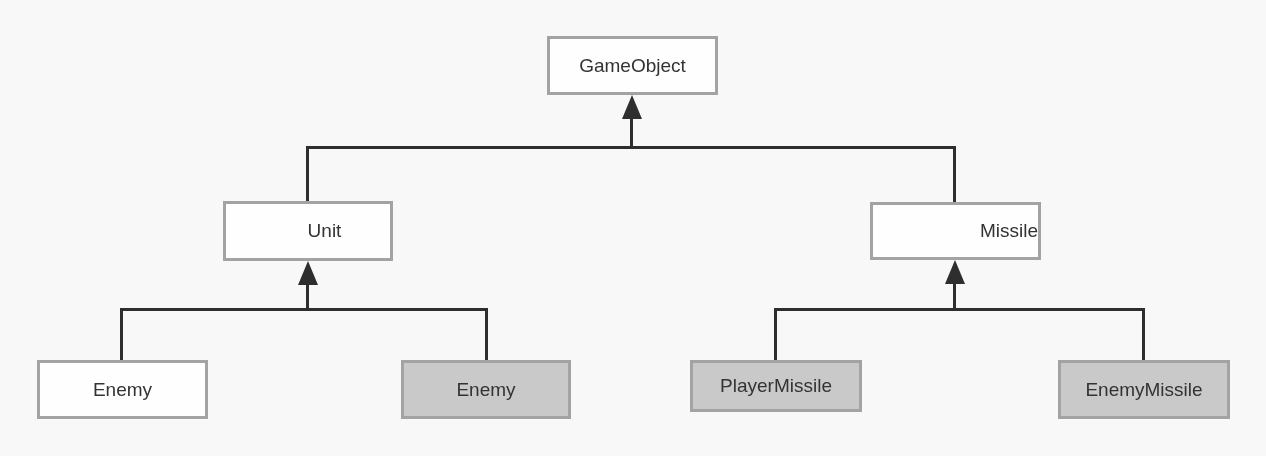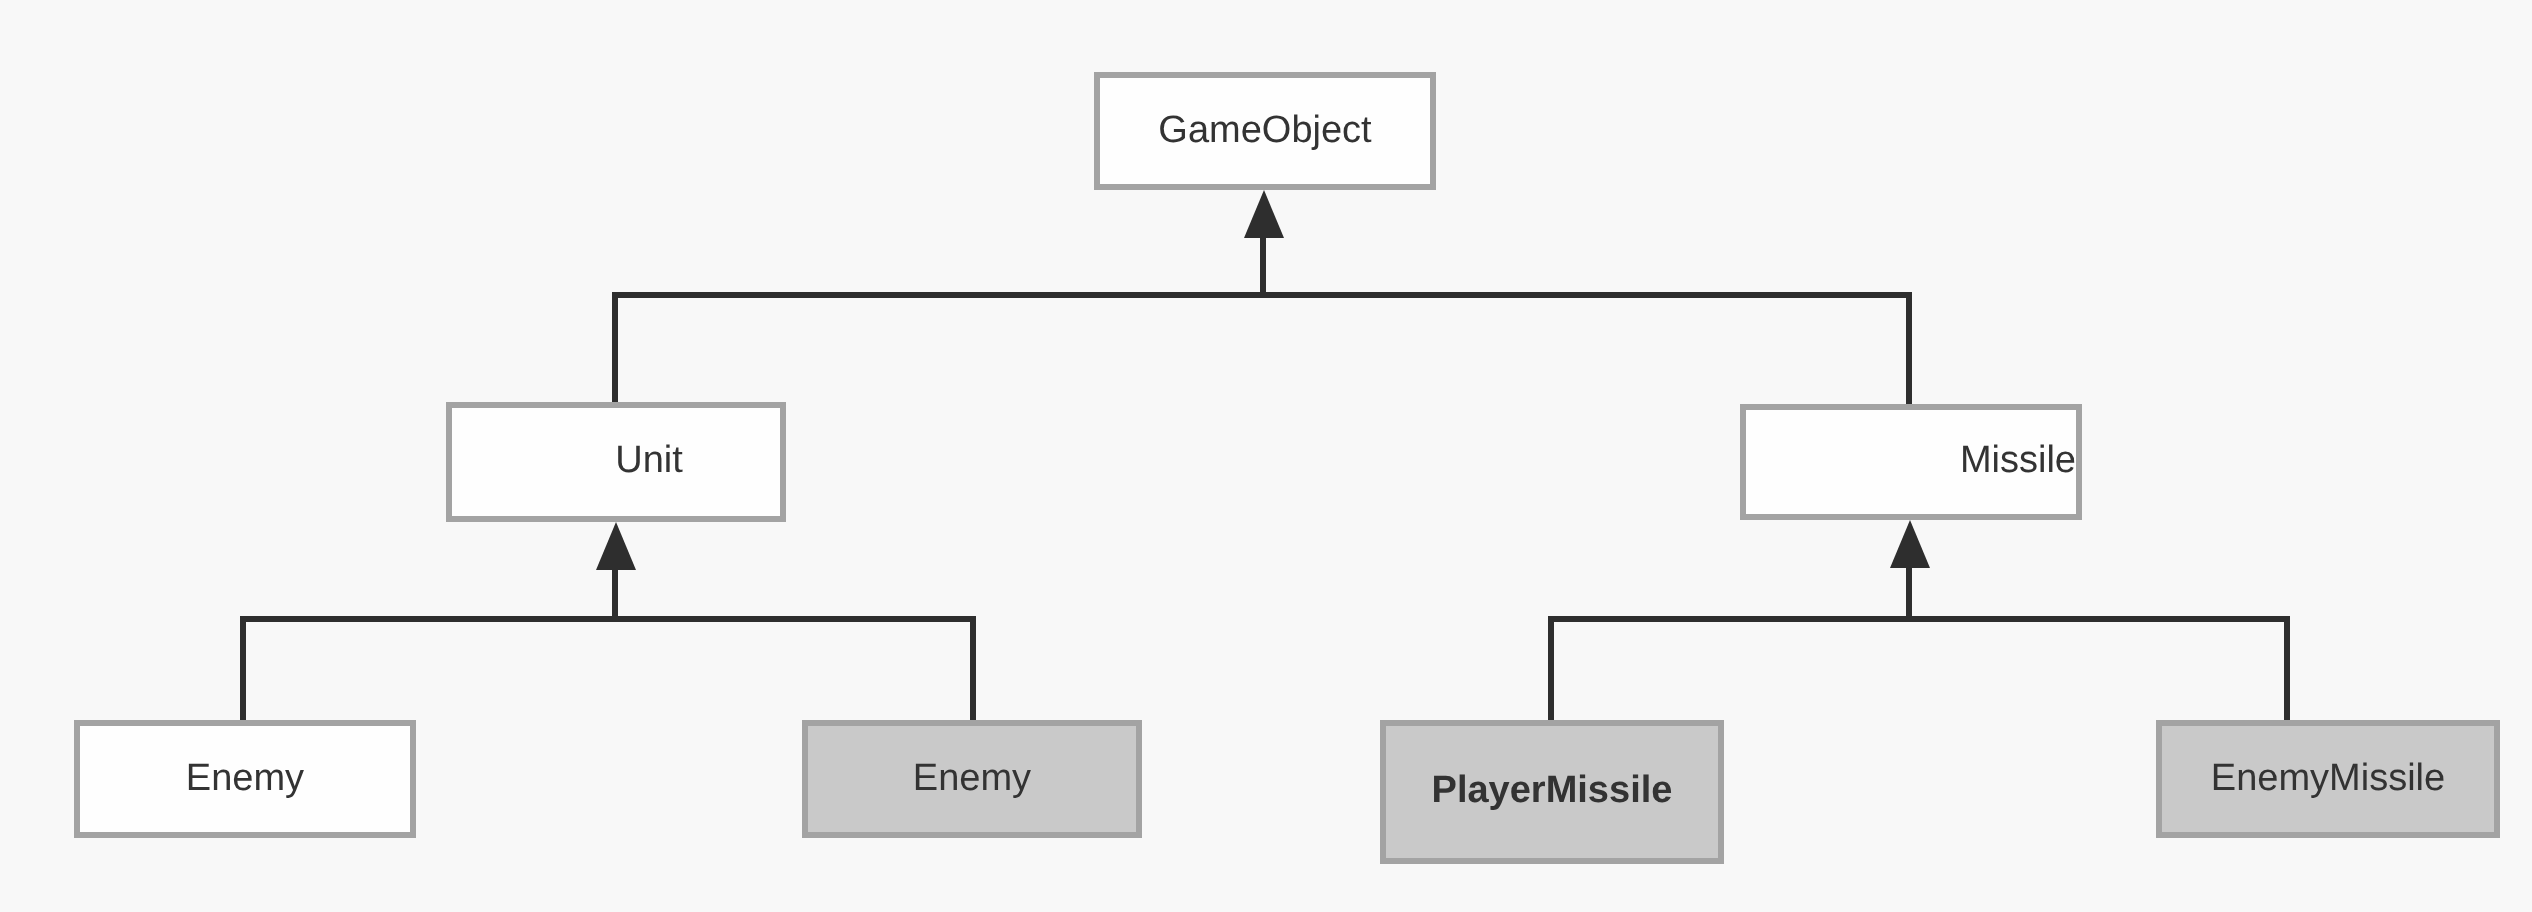--- a/index.html
+++ b/index.html
@@ -23,22 +23,22 @@
     color: #333333;
     background: #fefefe;
   }
   .node--gray { background: #c9c9c9; }
 
   .node--gameobject   { left: 547px;  top: 36px;  width: 171px; height: 59px; }
   .node--unit         { left: 223px;  top: 201px; width: 170px; height: 60px; padding-left: 33px; }
   .node--missile      { left: 870px;  top: 202px; width: 171px; height: 58px; justify-content: flex-end; }
   .node--player       { left: 37px;   top: 360px; width: 171px; height: 59px; }
   .node--enemy        { left: 401px;  top: 360px; width: 170px; height: 59px; }
-  .node--playermissile{ left: 690px;  top: 360px; width: 172px; height: 72px; font-weight: bold; }
-  .node--enemymissile { left: 1058px; top: 360px; width: 172px; height: 59px; margin-left: 20px; }
+  .node--playermissile{ left: 690px;  top: 360px; width: 172px; height: 52px; }
+  .node--enemymissile { left: 1058px; top: 360px; width: 172px; height: 59px; }
 
   .line {
     position: absolute;
     background: #2e2e2e;
   }
   .arrowhead {
     position: absolute;
     width: 0;
     height: 0;
     border-left: 10px solid transparent;

